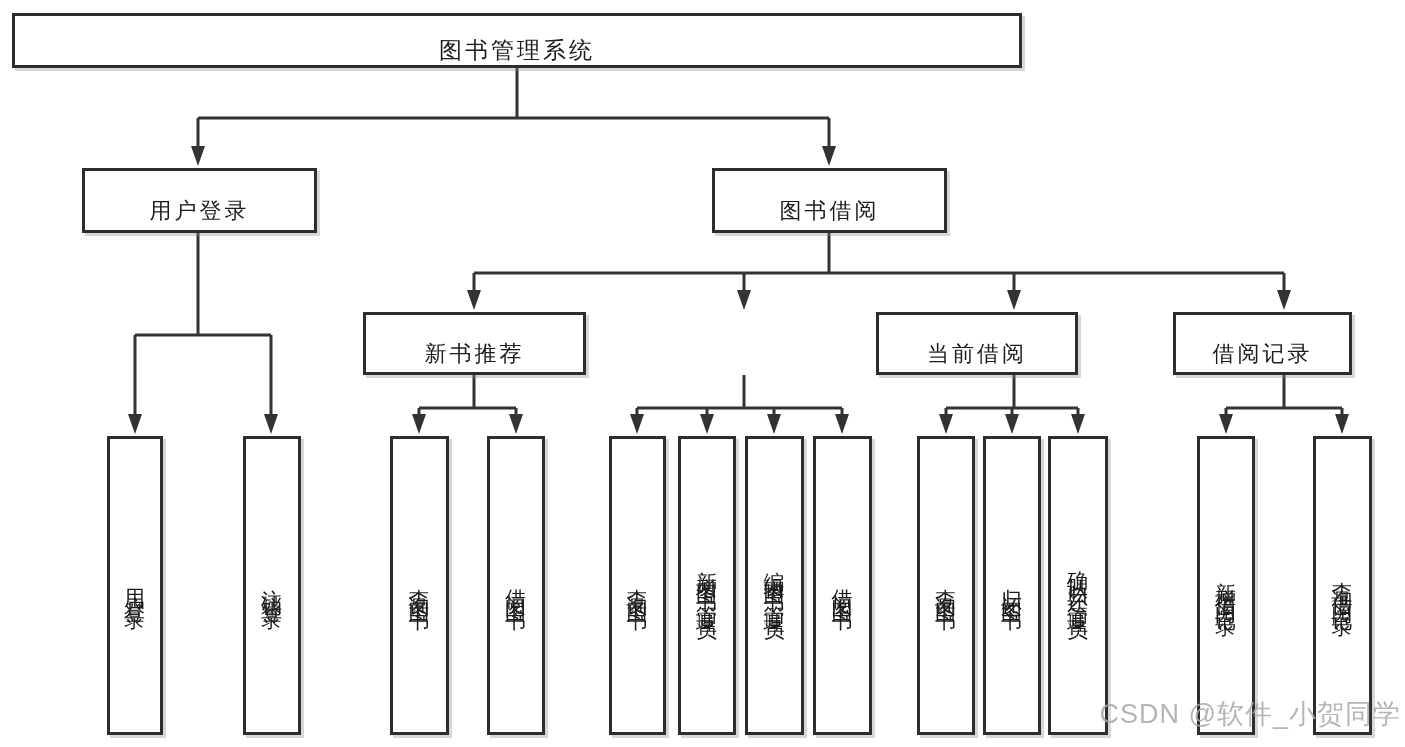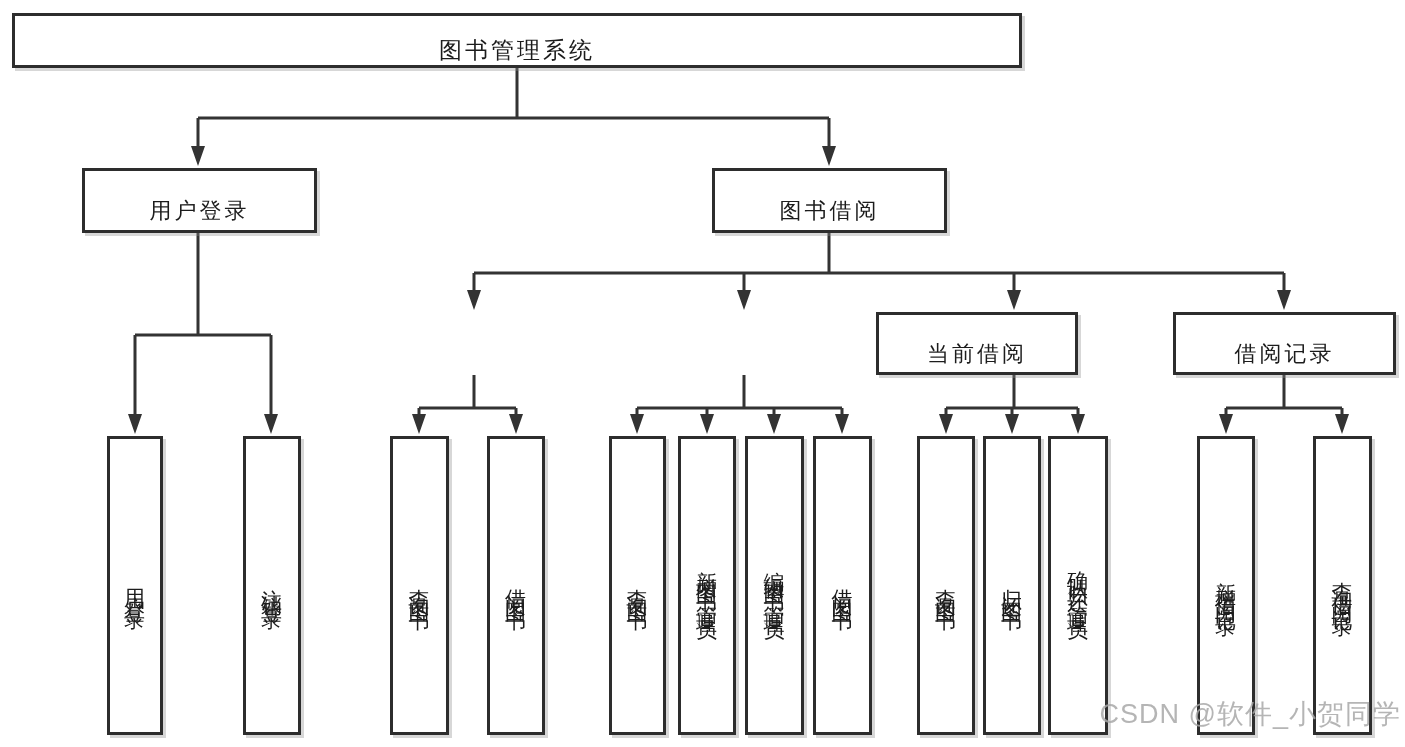--- a/index.html
+++ b/index.html
@@ -100,24 +100,27 @@
     <span class="lbl">图书管理系统</span>
   </div>
 
   <div class="node h" style="left:82px; top:168px; width:235px; height:65px">
     <span class="lbl">用户登录</span>
   </div>
   <div class="node h" style="left:712px; top:168px; width:235px; height:65px">
     <span class="lbl">图书借阅</span>
   </div>
 
+  <div class="node h" style="left:363px; top:312px; width:223px; height:63px">
+    <span class="lbl">新书推荐</span>
+  </div>
   <div class="node h" style="left:876px; top:312px; width:202px; height:63px">
     <span class="lbl">当前借阅</span>
   </div>
-  <div class="node h" style="left:1173px; top:312px; width:223px; height:63px">
+  <div class="node h" style="left:1173px; top:312px; width:179px; height:63px">
     <span class="lbl">借阅记录</span>
   </div>
 
   <div class="node v" style="left:107px; top:436px; width:56px; height:299px">
     <span class="lbl">用户登录</span>
   </div>
   <div class="node v" style="left:243px; top:436px; width:58px; height:299px">
     <span class="lbl">注销登录</span>
   </div>
 

